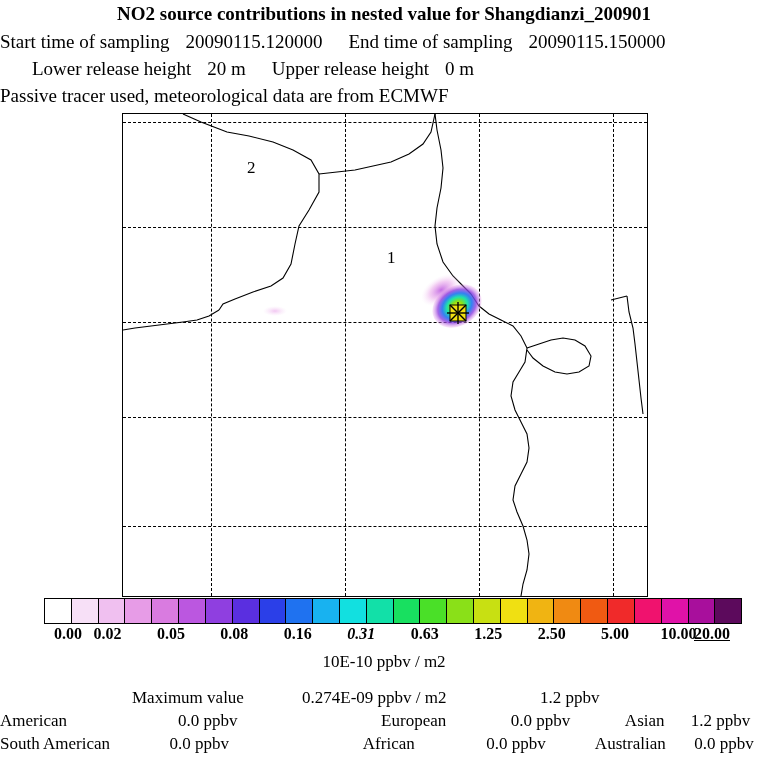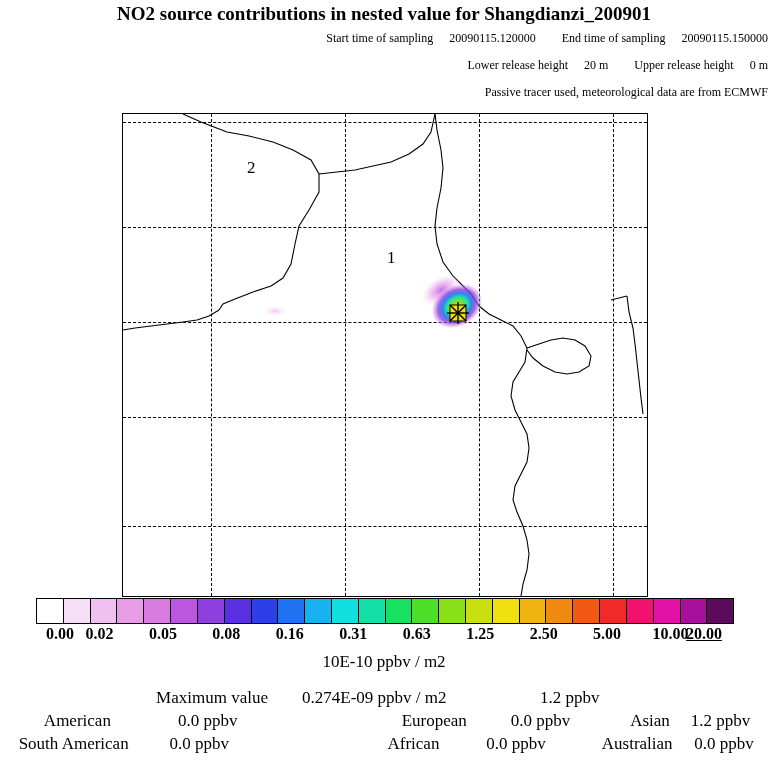--- a/index.html
+++ b/index.html
@@ -16,22 +16,22 @@
     left:0;right:0;
     text-align:center;
     font-weight:bold;
     font-size:19px;
     top:3px;
     letter-spacing:0px;
   }
   .hdr-line{
     position:absolute;
     left:0;right:0;
-    text-align:right;
-    font-size:12px;
+    text-align:left;
+    font-size:19px;
   }
   .hdr2{top:31px;}
   .hdr3{top:58px;margin-left:32px;}
   .hdr4{top:85px;}
   .sp-wide{display:inline-block;width:26px;}
   .sp-mid{display:inline-block;width:16px;}
 
   
   .map-frame{
     position:absolute;
@@ -68,21 +68,21 @@
     font-family:"Liberation Serif", serif;
   }
   .site-marker{
     position:absolute;
     width:22px;height:22px;
   }
 
   
   .cbar-wrap{
     position:absolute;
-    left:36px;top:598px;
+    left:44px;top:598px;
     width:698px;height:26px;
   }
   .cbar{
     position:absolute;left:0;top:0;
     width:698px;height:26px;
     display:flex;
     border:1px solid #000;
     box-sizing:border-box;
   }
   .cbar div{flex:1 1 0;height:100%;border-right:1px solid #000;box-sizing:border-box;}
@@ -114,21 +114,21 @@
     top:686px;
     font-size:17px;
   }
   .frow{
     display:flex;
     justify-content:center;
     align-items:baseline;
     line-height:23px;
   }
   .frow span{white-space:pre;}
-  .f-lbl{display:inline-block;text-align:center;}
+  .f-lbl{display:inline-block;text-align:left;}
   .f-val{display:inline-block;text-align:left;}
 </style>
 </head>
 <body>
 
 <div class="title">NO2 source contributions in nested value for Shangdianzi_200901</div>
 
 <div class="hdr-line hdr2">
   <span>Start time of sampling</span><span class="sp-mid"></span><span>20090115.120000</span><span class="sp-wide"></span><span>End time of sampling</span><span class="sp-mid"></span><span>20090115.150000</span>
 </div>
@@ -246,21 +246,21 @@
       <div style="background: rgb(224, 18, 168);"></div>
       <div style="background: rgb(168, 15, 156);"></div>
       <div style="background: rgb(92, 10, 92);"></div>
     </div>
   <div class="cbar-labels" id="cbar-labels">
       <span style="left: 24px;">0.00</span>
       <span style="left: 63.4545px;">0.02</span>
       <span style="left: 126.909px;">0.05</span>
       <span style="left: 190.364px;">0.08</span>
       <span style="left: 253.818px;">0.16</span>
-      <span style="left: 317.273px;">0.31</span>
+      <span style="left: 317.273px; font-style: italic;">0.31</span>
       <span style="left: 380.727px;">0.63</span>
       <span style="left: 444.182px;">1.25</span>
       <span style="left: 507.636px;">2.50</span>
       <span style="left: 571.091px;">5.00</span>
       <span style="left: 634.545px;">10.00</span>
       <span style="left: 668px; text-decoration: underline;">20.00</span>
     </div>
 </div>
 <div class="cbar-unit">10E-10 ppbv / m2</div>
 

